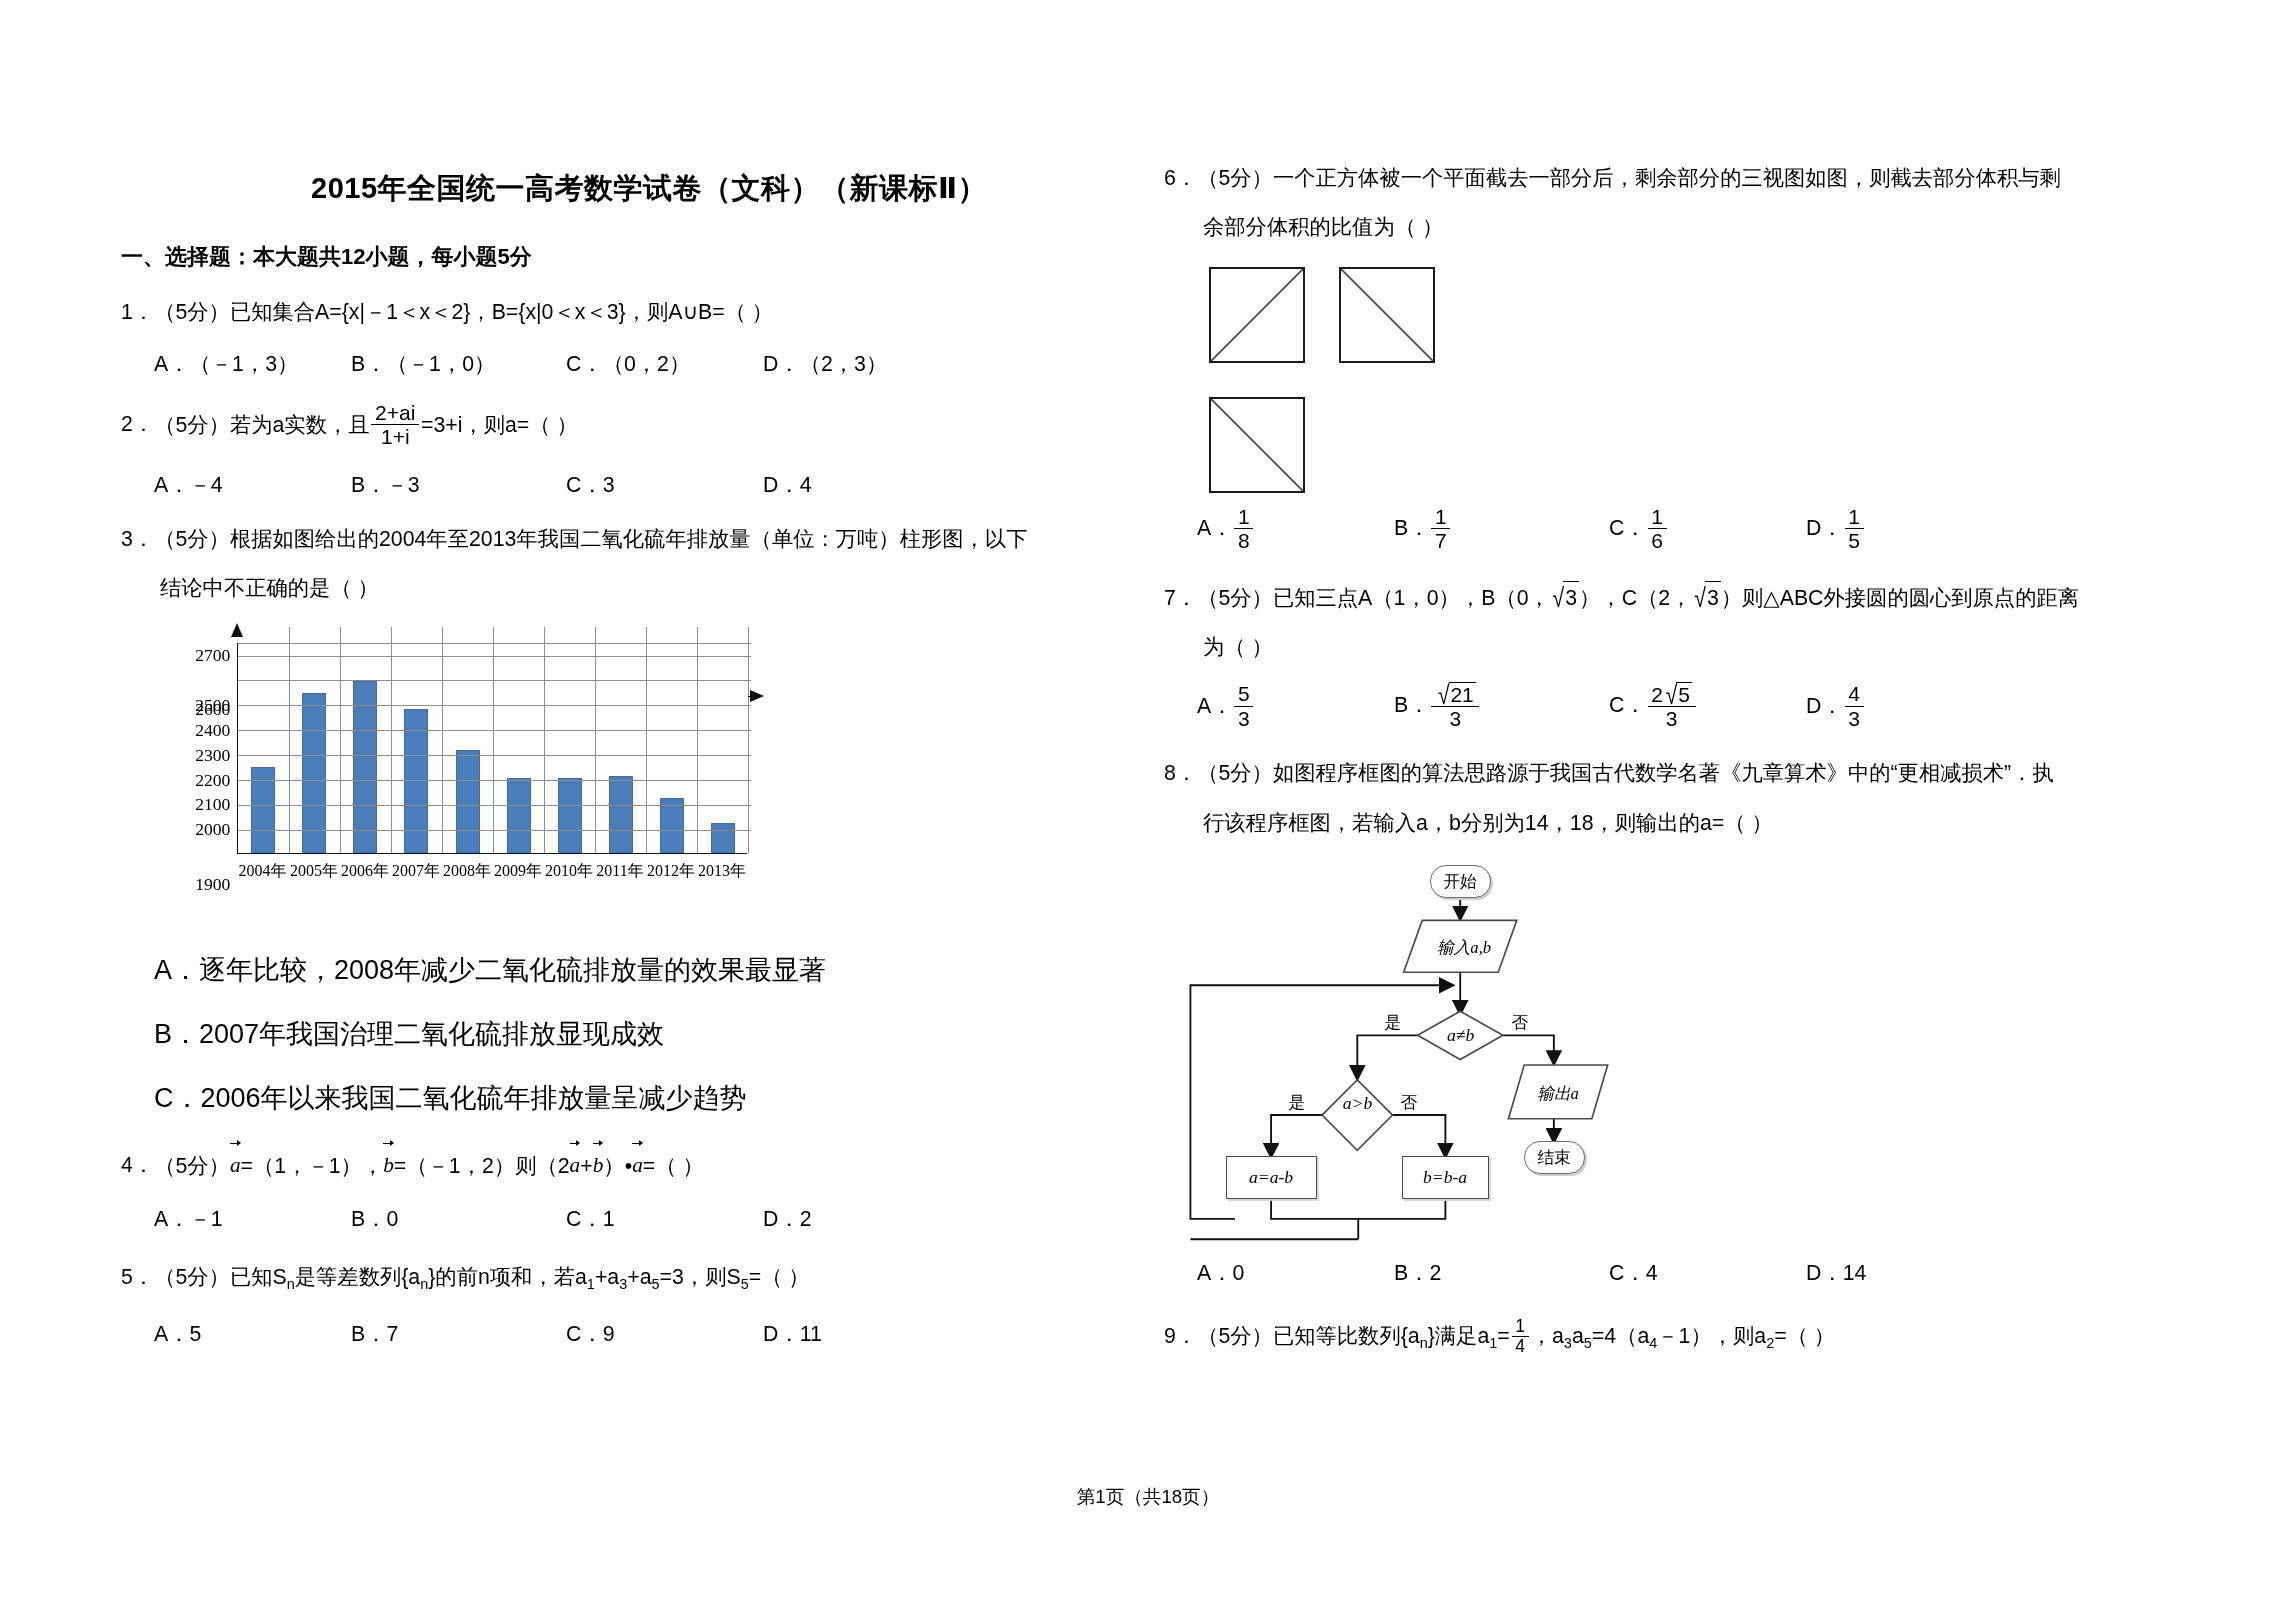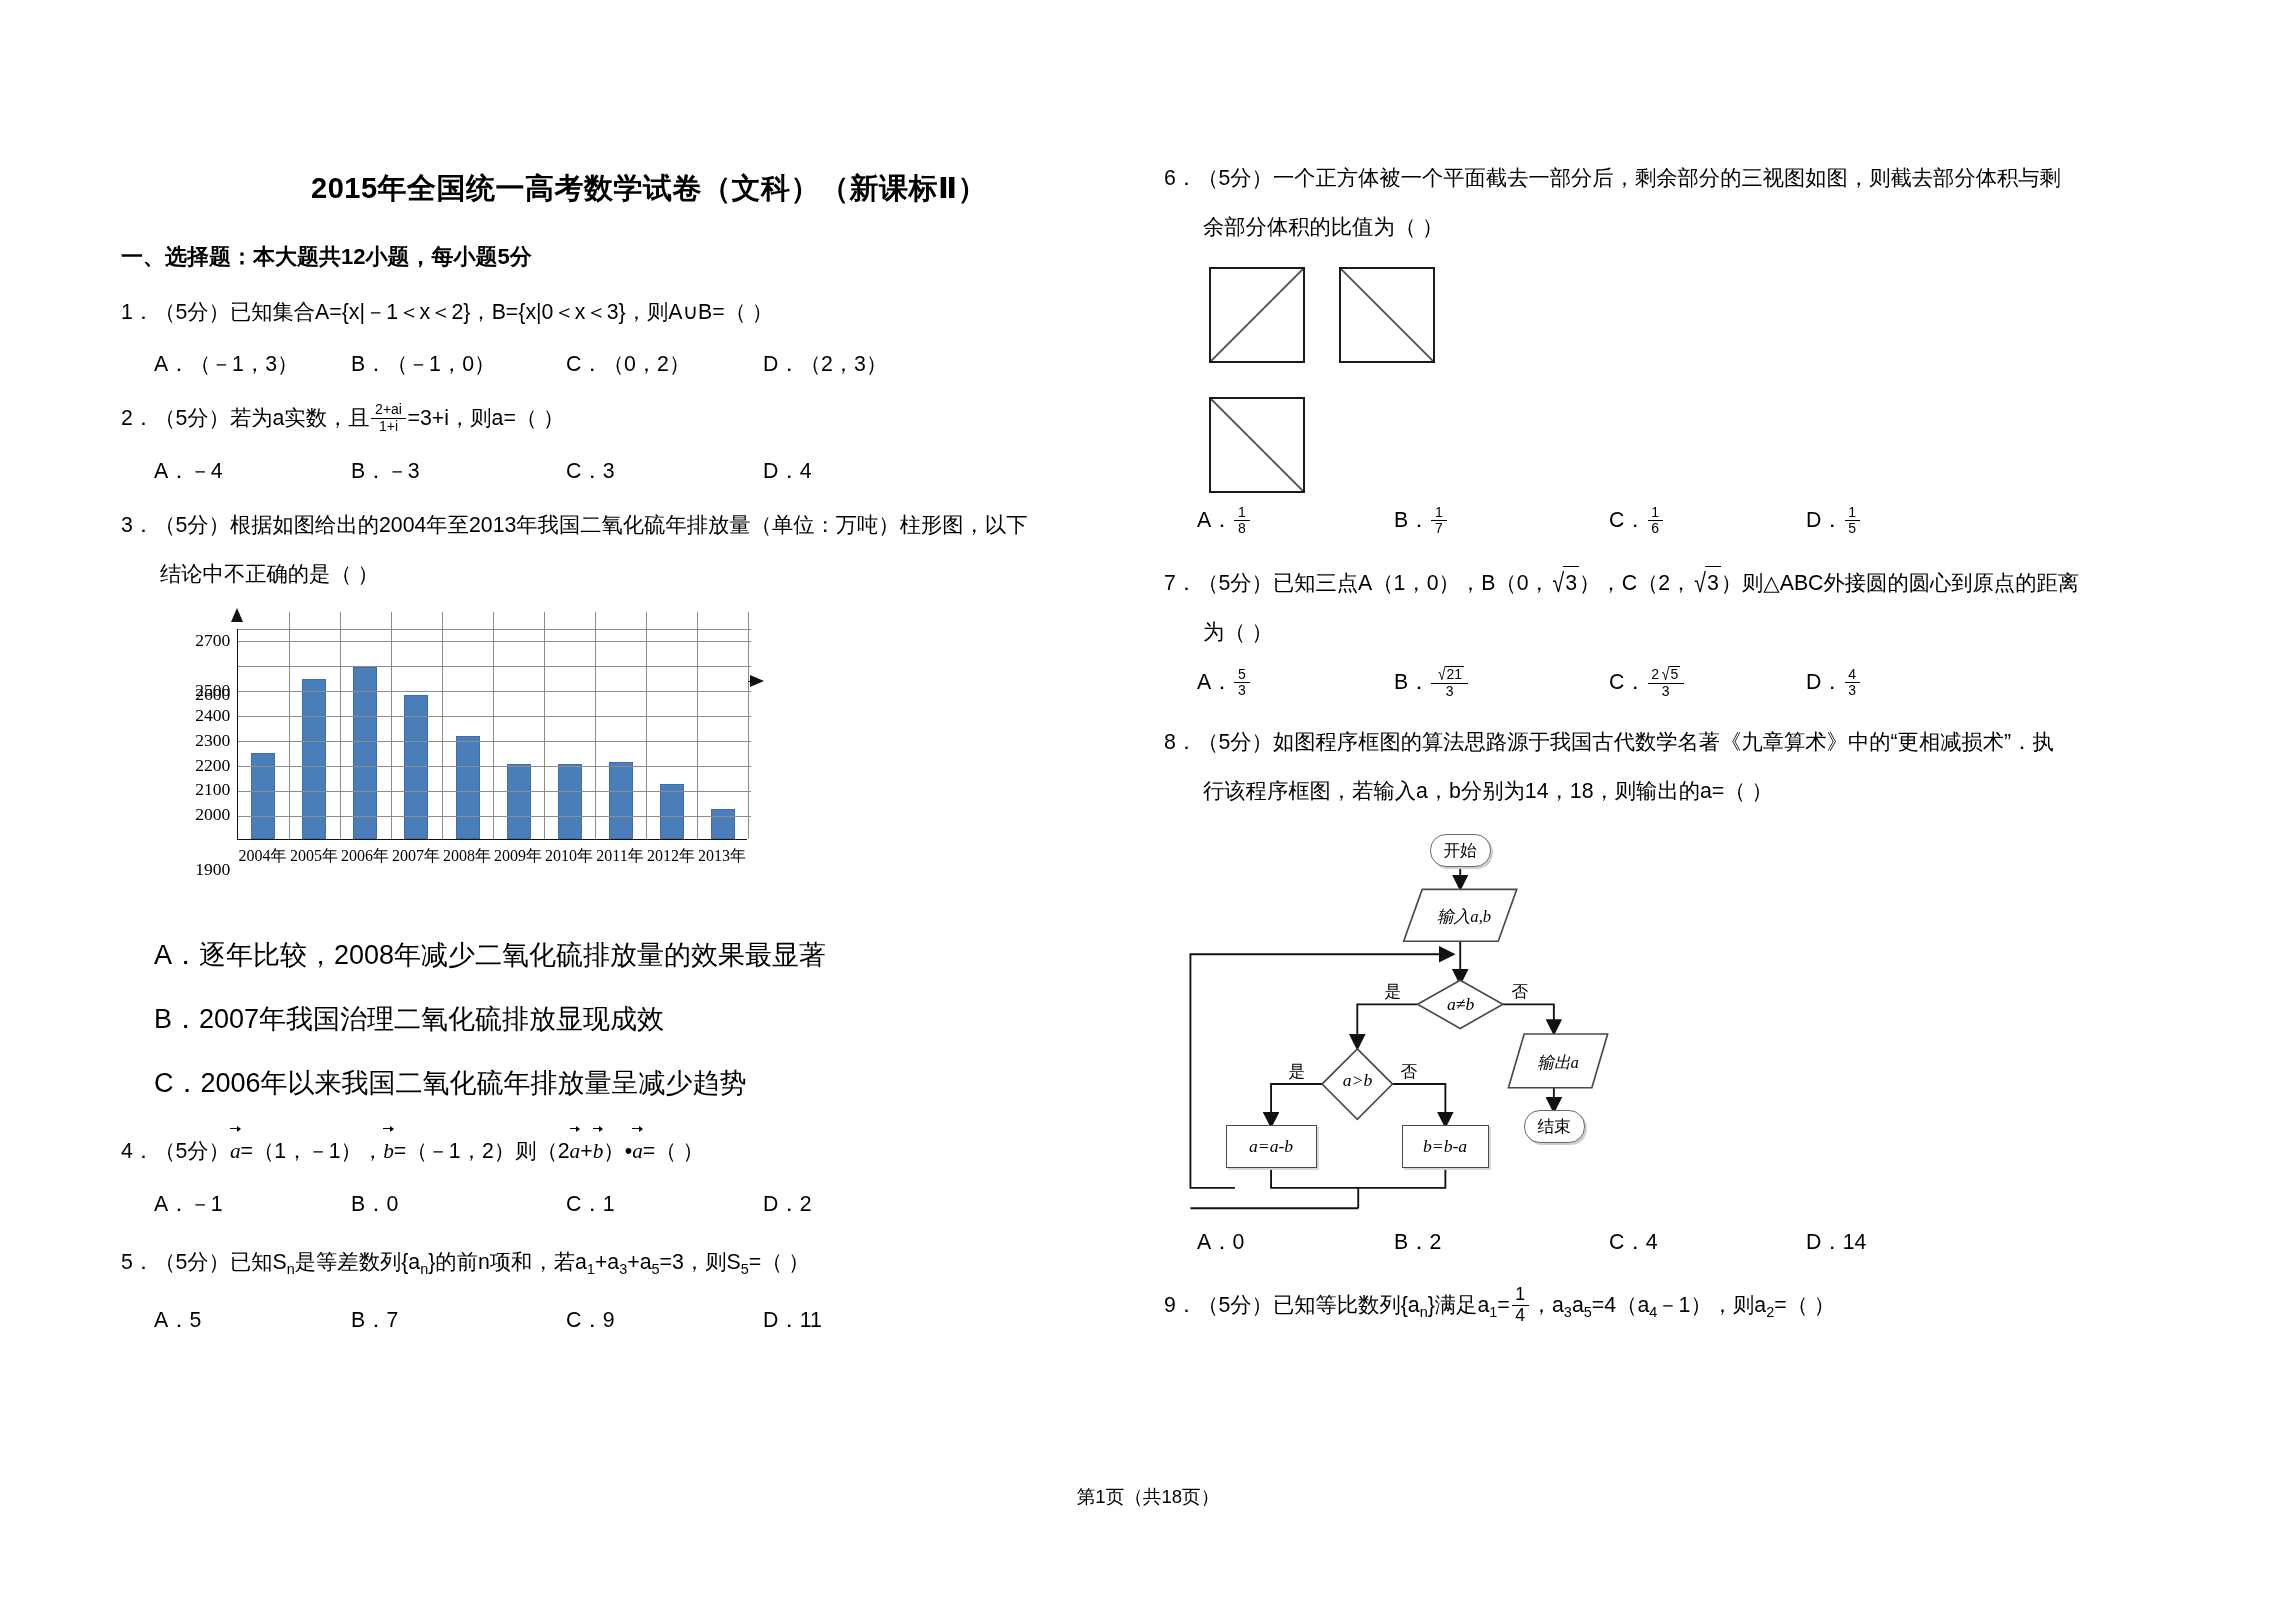--- a/index.html
+++ b/index.html
@@ -38,21 +38,21 @@
   .opts > div { flex:0 0 auto; }
   .opt-w1 { width:197px; }
   .opt-w2 { width:215px; }
   .opt-w3 { width:197px; }
   .opt-stack { display:block; font-size:27px; padding-left:33px; margin-top:18.6px; }
   .opt-stack > div { margin-top:28px; }
   .opt-stack > div:first-child { margin-top:0; }
 
   
   .frac { display:inline-block; vertical-align:middle; text-align:center;
-          font-size:14px; line-height:1.12; margin:0 1.9px; position:relative; top:-0.9px; }
+          font-size:21px; line-height:1.12; margin:0 1.9px; position:relative; top:-0.9px; }
   .frac .num { display:block; border-bottom:1.3px solid #000; padding:0 3.7px; }
   .frac .den { display:block; padding:0 3.7px; }
   .frac-s { font-size:17.6px; }
 
   .sqrt { display:inline-block; position:relative; padding-left:2.8px; }
   .sqrt .rad { display:inline-block; transform:scaleY(1.25); }
   .sqrt .rnd { display:inline-block; border-top:1.2px solid #000; padding:0 1.9px; margin-left:-0.9px; }
 
   sub { font-size:.68em; }
   .vec { display:inline-block; position:relative; padding-top:1.9px; }
@@ -317,21 +317,21 @@
       </svg>
 
       <div class="fnode term" style="left:247px;top:7.4px;width:61px;height:33px;">开始</div>
 
       <div class="flabel" style="left:239px;top:79px;width:85px;text-align:center;font-style:italic;font-family:'Liberation Serif',serif;">输入a,b</div>
 
       <div class="dlabel" style="left:249px;top:168px;width:58px;text-align:center;">a≠b</div>
       <div class="flabel" style="left:202px;top:154px;">是</div>
       <div class="flabel" style="left:329px;top:154px;">否</div>
 
-      <div class="dlabel" style="left:147px;top:244px;width:56px;text-align:center;">a&gt;b</div>
+      <div class="dlabel" style="left:147px;top:236px;width:56px;text-align:center;">a&gt;b</div>
       <div class="flabel" style="left:106px;top:234px;">是</div>
       <div class="flabel" style="left:218px;top:234px;">否</div>
 
       <div class="fnode proc" style="left:43px;top:299px;width:91px;height:43px;">a=a-b</div>
       <div class="fnode proc" style="left:219px;top:299px;width:87px;height:43px;">b=b-a</div>
 
       <div class="flabel" style="left:334px;top:225px;width:83px;text-align:center;font-style:italic;font-family:'Liberation Serif',serif;">输出a</div>
 
       <div class="fnode term" style="left:341px;top:284px;width:61px;height:33px;">结束</div>
     </div>

